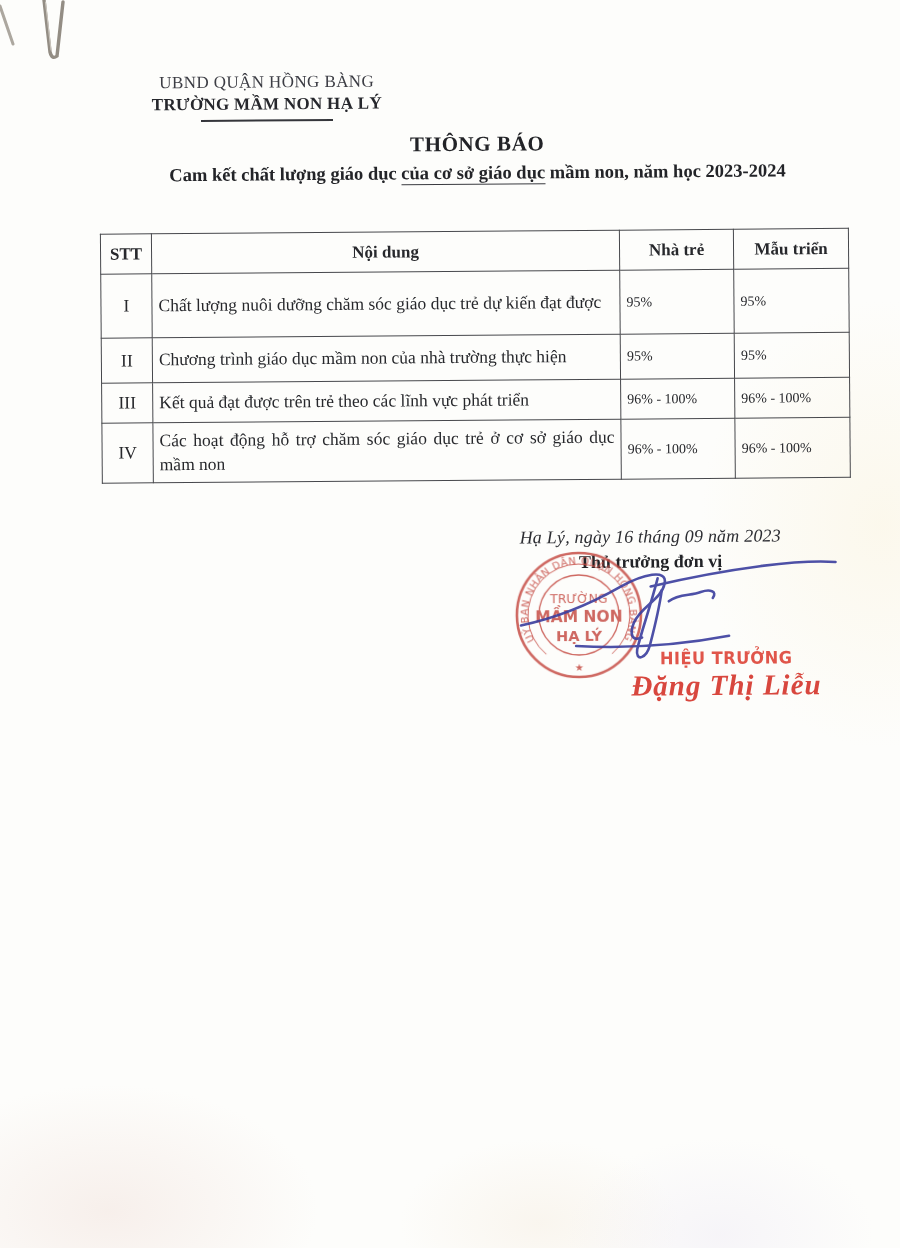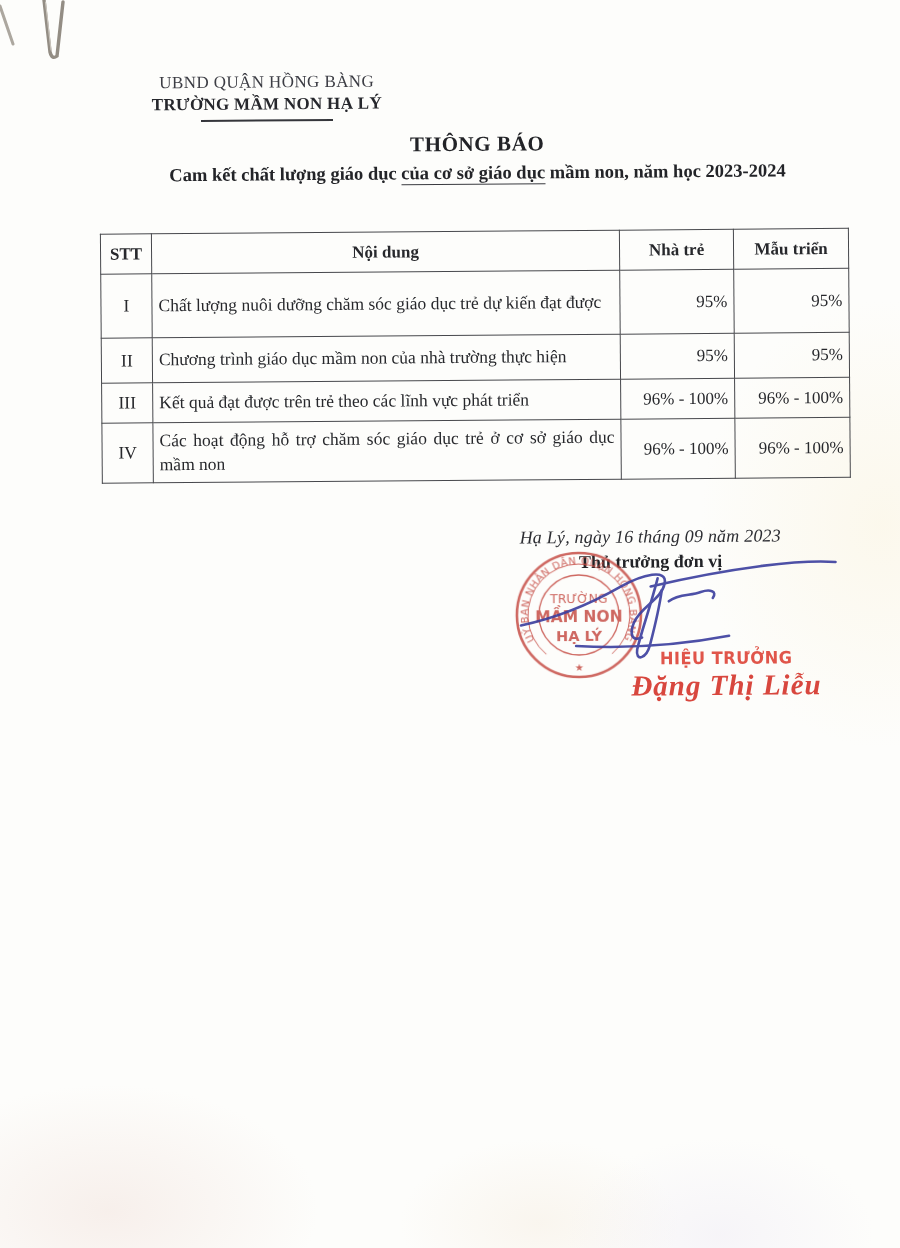--- a/index.html
+++ b/index.html
@@ -53,21 +53,21 @@
     vertical-align:middle;
     background:transparent;
   }
   .commit-table th{font-size:17px;font-weight:bold;}
   .col-stt{width:51px;}
   .col-content{width:468px;}
   .col-val1{width:114px;}
   .col-val2{width:115px;}
   .cell-stt{text-align:center;}
   .cell-content{text-align:justify;line-height:1.35;padding-left:7px;padding-right:3px;}
-  .cell-val{text-align:right;font-size:17px;}
+  .cell-val{text-align:left;font-size:14px;}
   
   .sig-block{position:absolute;left:430px;top:528px;width:440px;text-align:center;}
   .date-line{font-size:18px;font-style:italic;color:#2c2d32;letter-spacing:0.2px;}
   .signer-title{margin-top:4px;font-size:18px;font-weight:bold;color:#222327;}
   .signer-role{
     position:absolute;left:650px;top:650px;width:150px;text-align:center;
     font-family:"DejaVu Sans","Liberation Sans",sans-serif;
     font-size:17px;font-weight:bold;letter-spacing:0.5px;
     color:#e0554a;transform:scaleX(0.95);
   }

